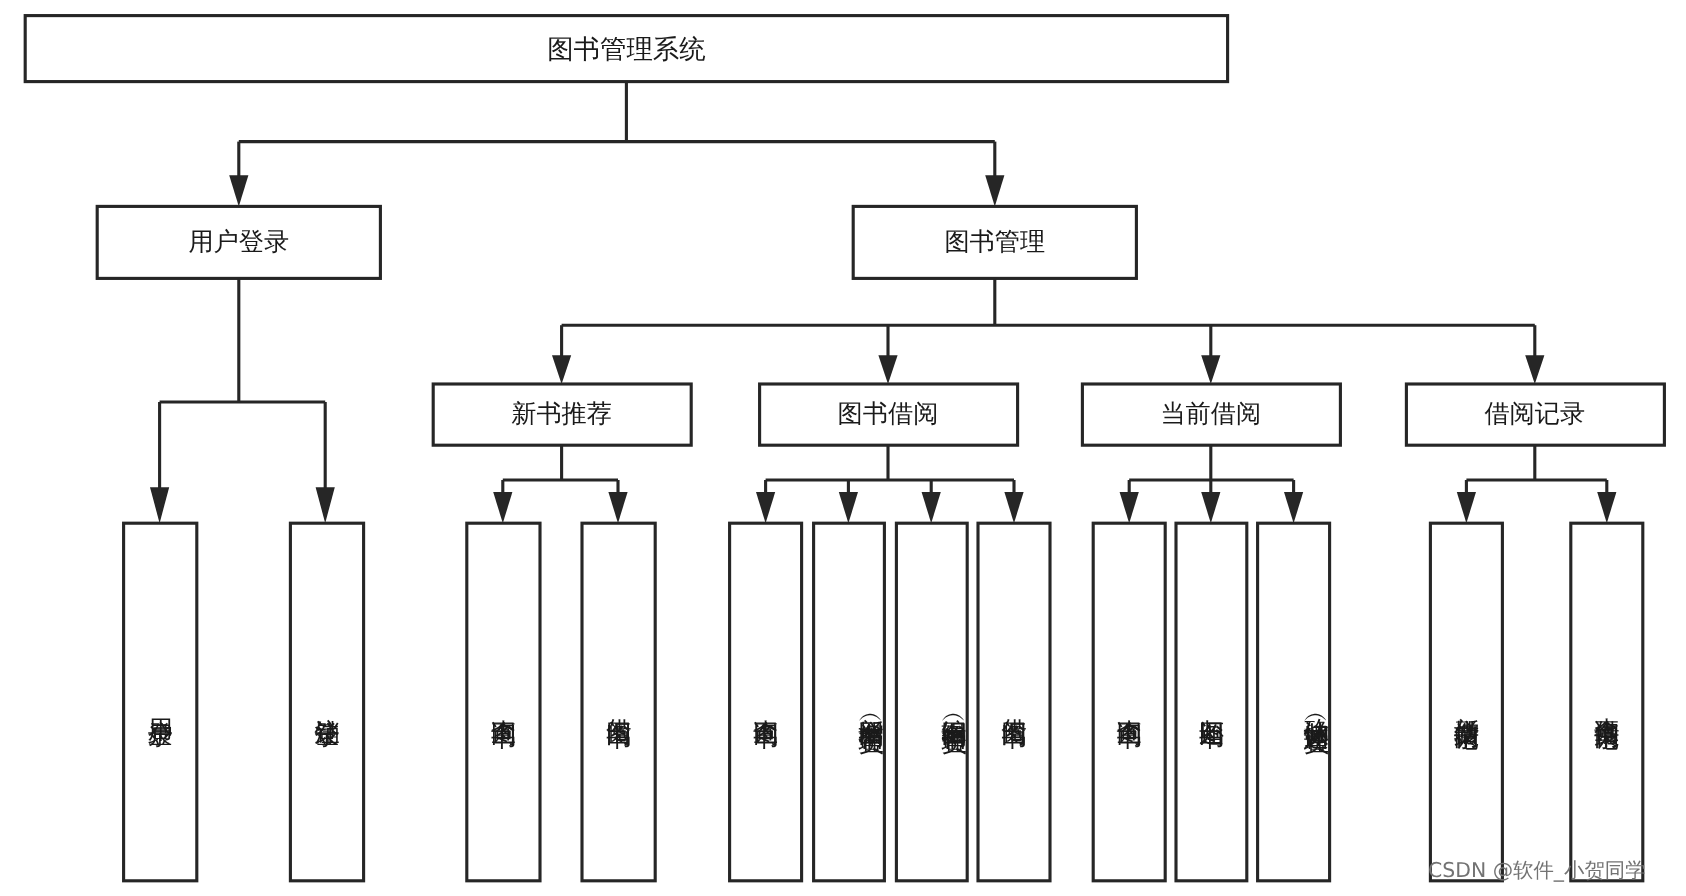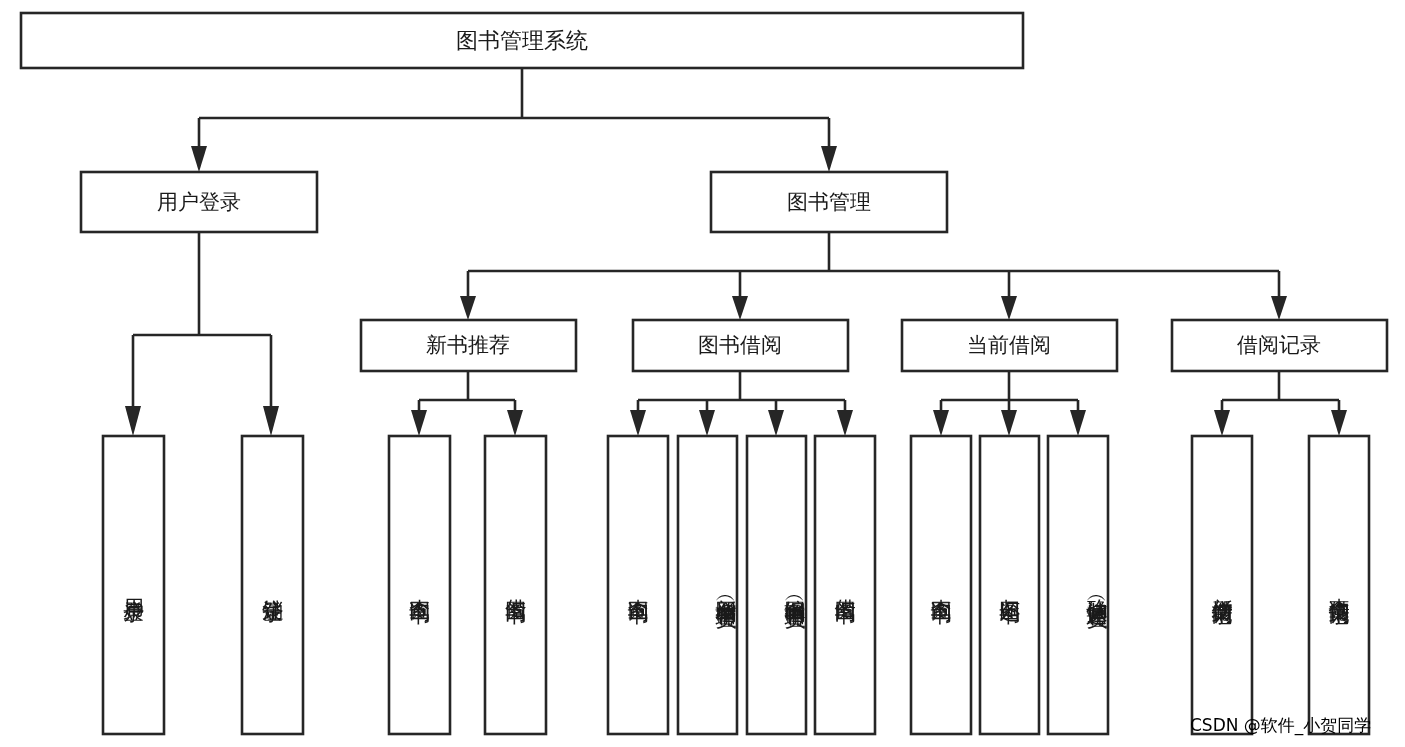--- a/index.html
+++ b/index.html
@@ -70,21 +70,21 @@
     align-items: center;
     justify-content: center;
     text-align: center;
     white-space: nowrap;
     pointer-events: none;
   }
   .watermark {
     position: absolute;
     font-family: "DejaVu Sans", "Liberation Sans", sans-serif;
     font-size: 17px;
-    color: #000000;
+    color: #737373;
     white-space: nowrap;
     left: 1190px;
     top: 714px;
   }
 </style>
 </head>
 <body>
 
 <div id="chart-root">
 

